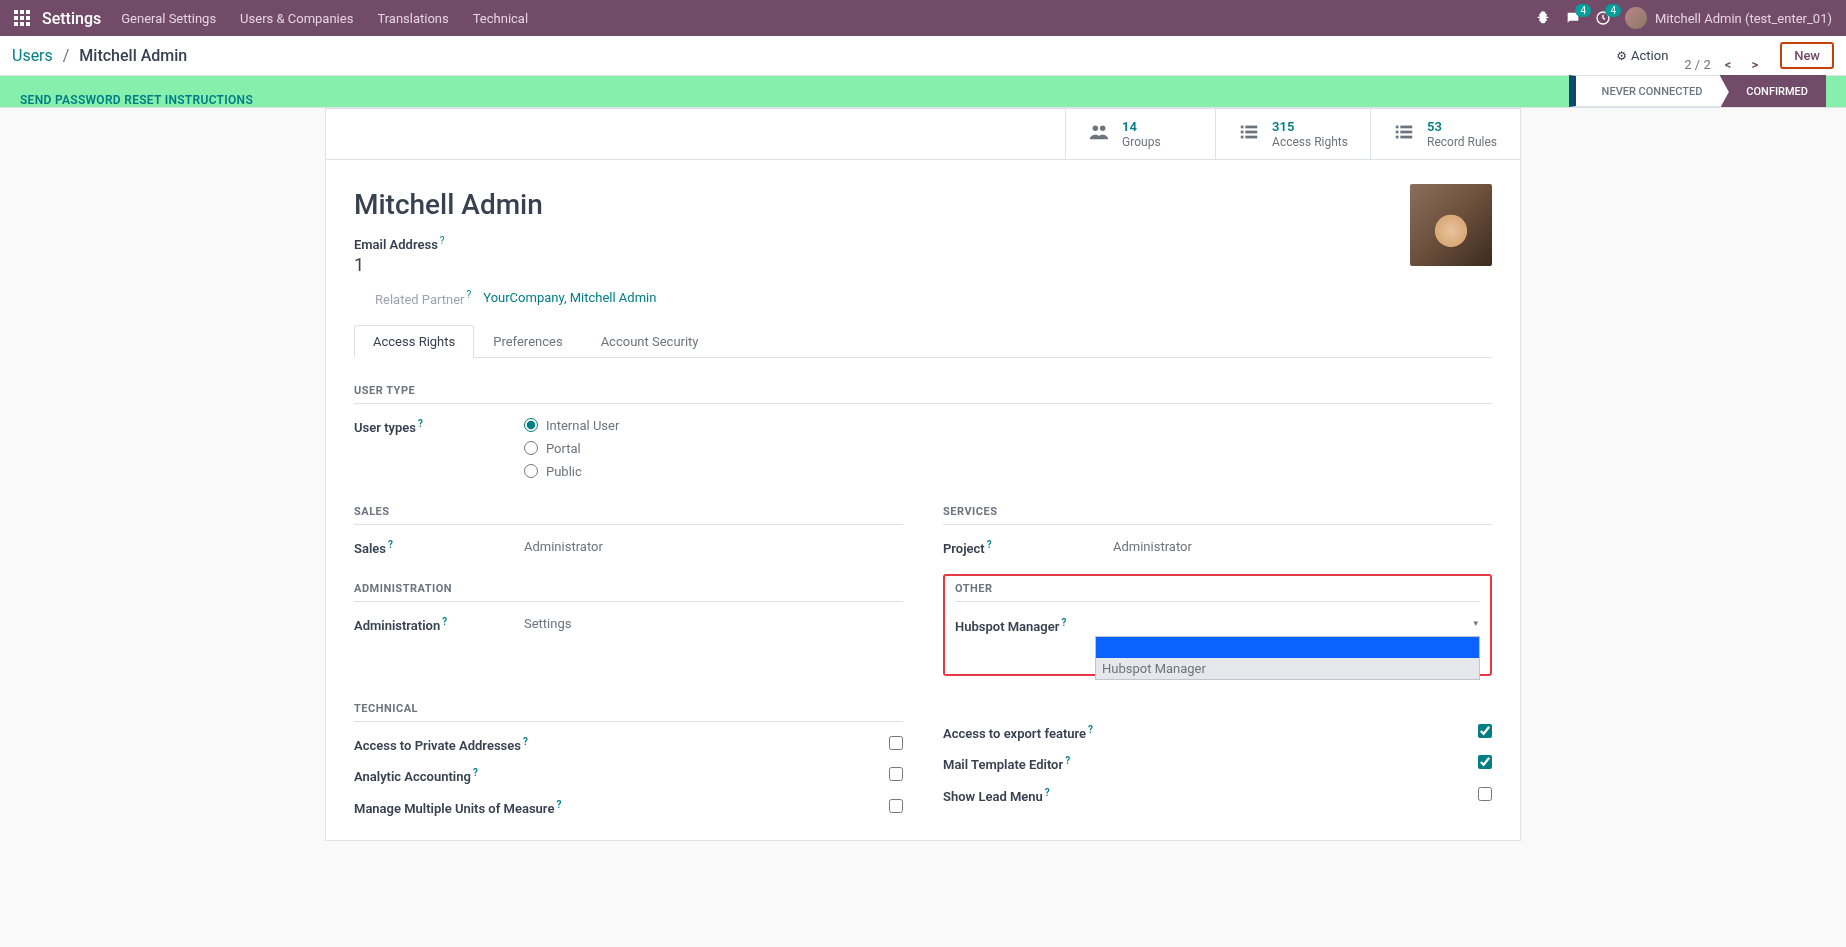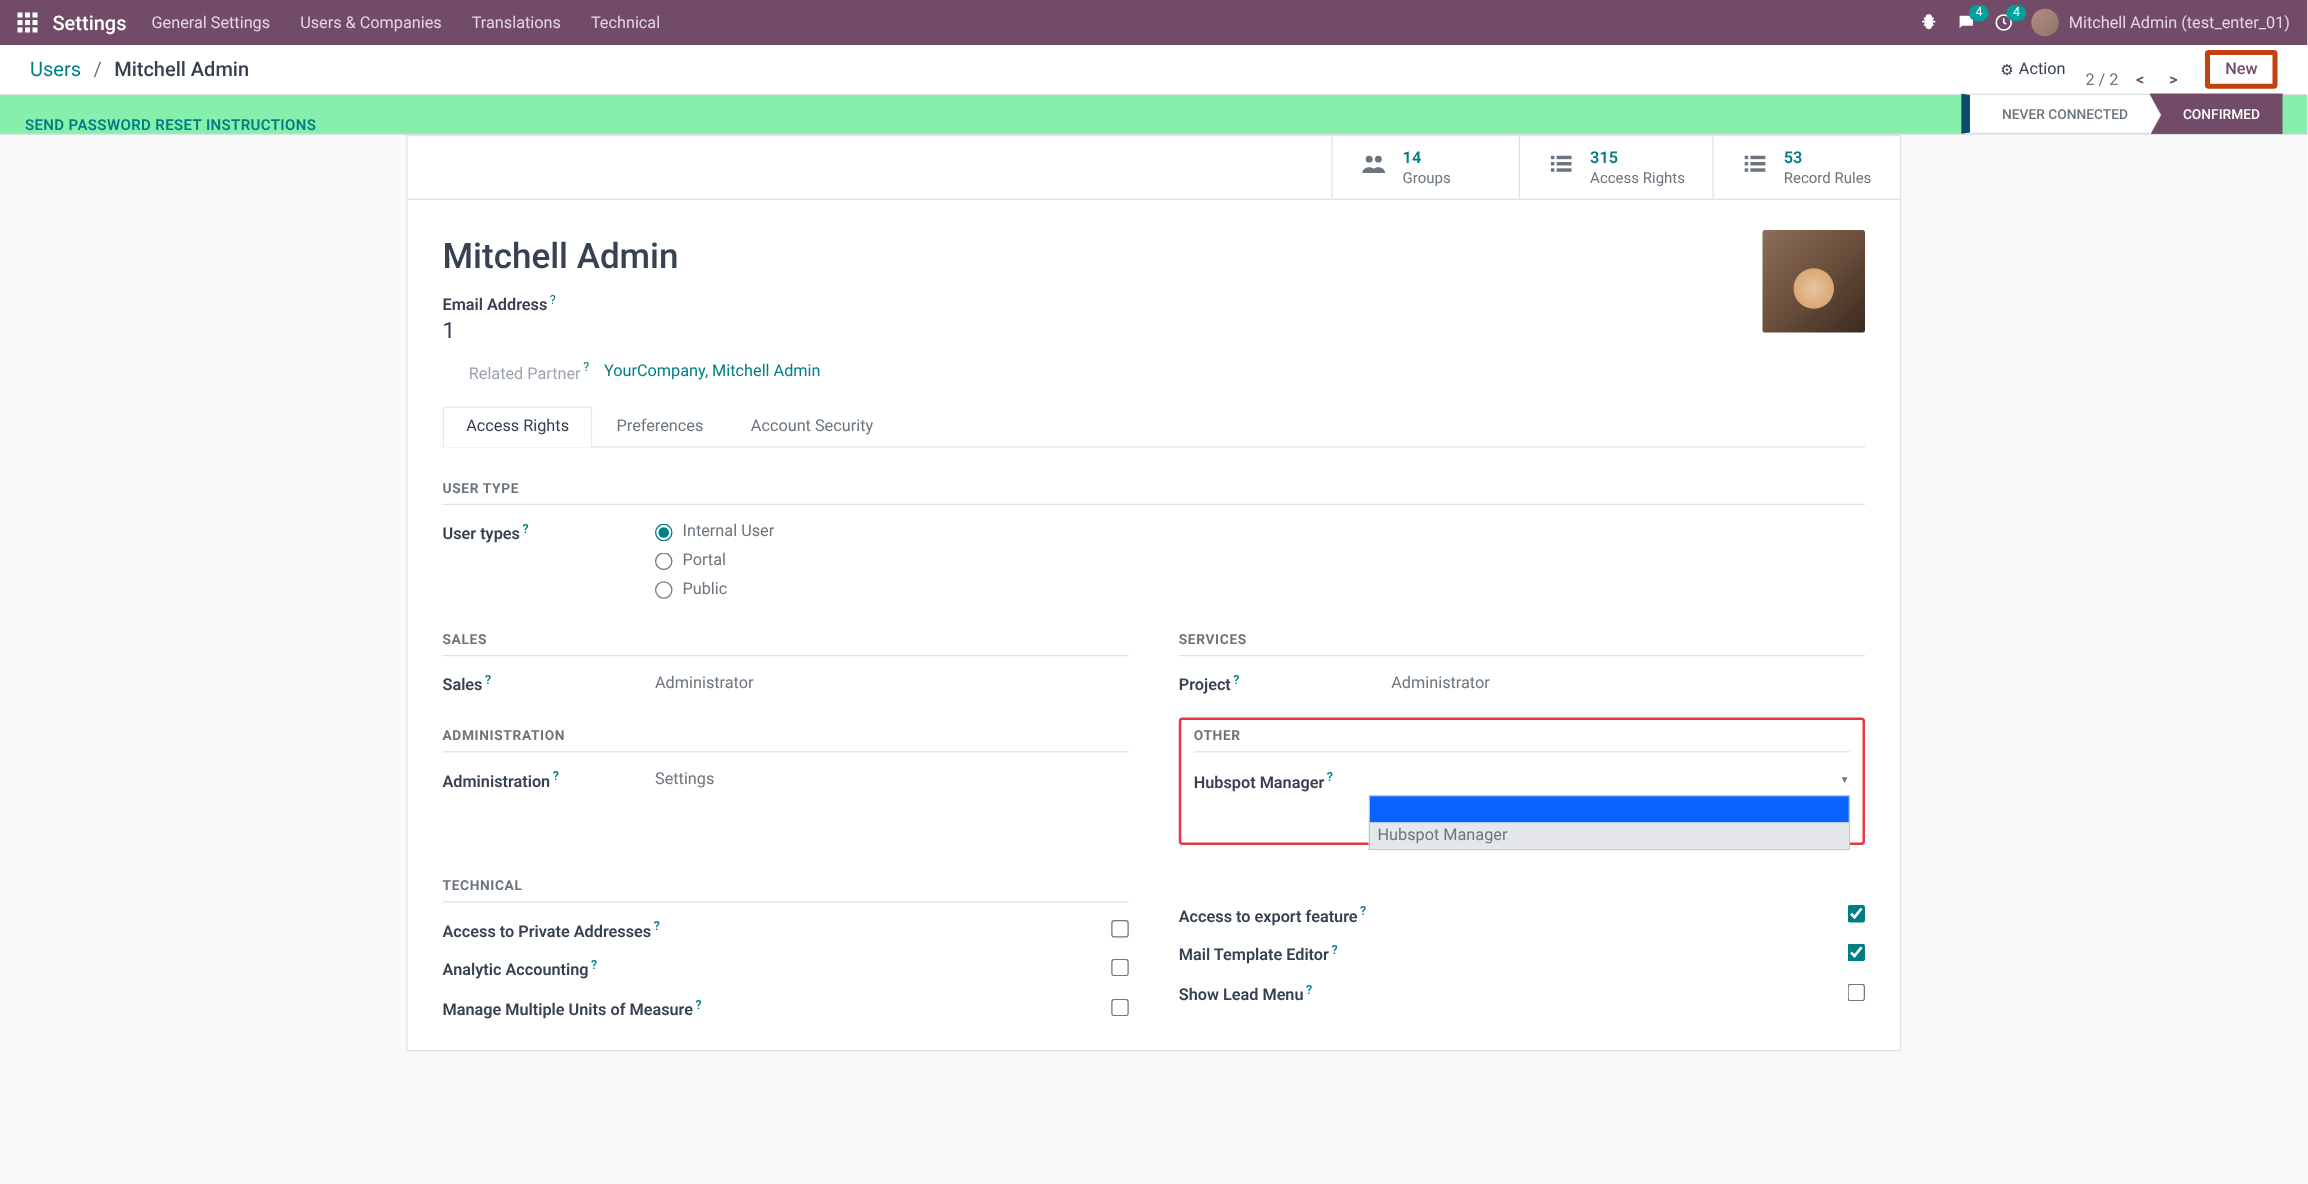--- a/index.html
+++ b/index.html
@@ -8,31 +8,31 @@
 .top-nav .app-grid{width:16px;height:16px;display:grid;grid-template-columns:repeat(3,1fr);grid-gap:1.5px;margin-right:12px;cursor:pointer;}
 .top-nav .app-grid span{background:#fff;width:4px;height:4px;}
 .top-nav .brand{font-weight:500;font-size:16px;margin-right:20px;cursor:pointer;}
 .top-nav .nav-item{margin-right:24px;color:#e5d5e0;cursor:pointer;font-size:13px;}
 .top-nav .right{margin-left:auto;display:flex;align-items:center;gap:14px;}
 .top-nav .icon-btn{position:relative;cursor:pointer;display:flex;align-items:center;}
 .top-nav .badge{background:#00a09d;color:#fff;font-size:10px;border-radius:8px;padding:1px 5px;position:absolute;top:-6px;right:-10px;}
 .top-nav .user-block{display:flex;align-items:center;gap:8px;cursor:pointer;font-size:13px;color:#e5d5e0;}
 .top-nav .avatar-sm{width:22px;height:22px;border-radius:50%;background:linear-gradient(135deg,#b88,#876);}
 
-.control-bar{background:#fff;border-bottom:1px solid #dee2e6;display:flex;align-items:center;height:40px;padding:0 24px;}
+.control-bar{background:#fff;border-bottom:1px solid #dee2e6;display:flex;align-items:center;height:40px;padding:0 12px;}
 .breadcrumb{font-size:16px;color:#374151;}
 .breadcrumb a{color:#017e84;text-decoration:none;cursor:pointer;}
 .breadcrumb .sep{color:#6c757d;margin:0 6px;}
 .breadcrumb .current{color:#374151;font-weight:500;}
 .cb-right{margin-left:auto;display:flex;align-items:center;gap:16px;}
 .action-btn{color:#374151;cursor:pointer;font-size:13px;display:flex;align-items:center;gap:4px;}
 .gear-ico{font-size:12px;}
 .pager{display:flex;align-items:center;gap:8px;font-size:13px;color:#6c757d;margin-top:18px;}
 .pager .pg-btn{cursor:pointer;color:#714B67;font-weight:600;padding:2px 6px;}
-.new-btn{border:4px solid #c2410c;color:#714B67;background:#fff;padding:4px 12px;font-size:13px;cursor:pointer;border-radius:3px;font-weight:500;}
+.new-btn{border:2px solid #c2410c;color:#714B67;background:#fff;padding:4px 12px;font-size:13px;cursor:pointer;border-radius:3px;font-weight:500;}
 
 .status-bar{background:#86efac;border-bottom:1px solid #dee2e6;display:flex;align-items:flex-end;height:32px;padding:0 20px;}
 .status-link{color:#017e84;font-weight:600;font-size:12px;letter-spacing:0.3px;cursor:pointer;}
 .status-arrows{margin-left:auto;display:flex;align-items:stretch;height:32px;}
 .arrow-step{position:relative;padding:0 18px 0 26px;display:flex;align-items:center;font-size:11px;font-weight:500;color:#6c757d;background:#fff;border-top:1px solid #dee2e6;border-bottom:1px solid #dee2e6;}
 .arrow-step:first-child{border-left:7px solid #0c4a6e;}
 .arrow-step::after{content:'';position:absolute;right:-8px;top:0;width:0;height:0;border-top:16px solid transparent;border-bottom:16px solid transparent;border-left:8px solid #fff;z-index:2;}
 .arrow-step::before{content:'';position:absolute;right:-9px;top:0;width:0;height:0;border-top:16px solid transparent;border-bottom:16px solid transparent;border-left:9px solid #dee2e6;z-index:1;}
 .arrow-step.active{background:#714B67;color:#fff;border-color:#714B67;}
 .arrow-step.active::after{border-left-color:#714B67;}
@@ -66,21 +66,21 @@
 .tab.active{border:1px solid #dee2e6;border-bottom-color:#fff;color:#374151;background:#fff;border-radius:3px 3px 0 0;}
 
 .section-hdr{font-size:11px;font-weight:700;color:#6c757d;letter-spacing:0.5px;margin:26px 0 0;padding-bottom:6px;border-bottom:1px solid #dee2e6;}
 .two-col{display:flex;gap:40px;}
 .col{flex:1;}
 
 .frow{display:flex;align-items:flex-start;gap:20px;margin-top:14px;font-size:13px;}
 .frow .flbl{width:150px;font-weight:600;color:#374151;}
 .frow .fval{flex:1;color:#6c757d;}
 .radio-group{display:flex;flex-direction:column;gap:8px;}
-.radio-opt{display:flex;align-items:flex-end;gap:8px;cursor:pointer;}
+.radio-opt{display:flex;align-items:center;gap:8px;cursor:pointer;}
 .radio-opt input{accent-color:#017e84;width:14px;height:14px;}
 .chk{accent-color:#017e84;width:14px;height:14px;cursor:pointer;}
 
 .highlight-box{border:2px solid #e63946;border-radius:3px;padding:6px 10px 10px;margin-top:18px;}
 .dd-field{position:relative;}
 .dd-input{width:100%;border:none;outline:none;font-size:13px;padding:2px 0;border-bottom:1px solid transparent;}
 .dd-caret{position:absolute;right:2px;top:2px;font-size:9px;color:#6c757d;}
 .dd-list{position:absolute;left:0;right:0;top:20px;border:1px solid #c0c4cc;background:#fff;z-index:10;}
 .dd-item{padding:3px 6px;font-size:13px;cursor:pointer;}
 .dd-item.sel{background:#0a63ff;}

